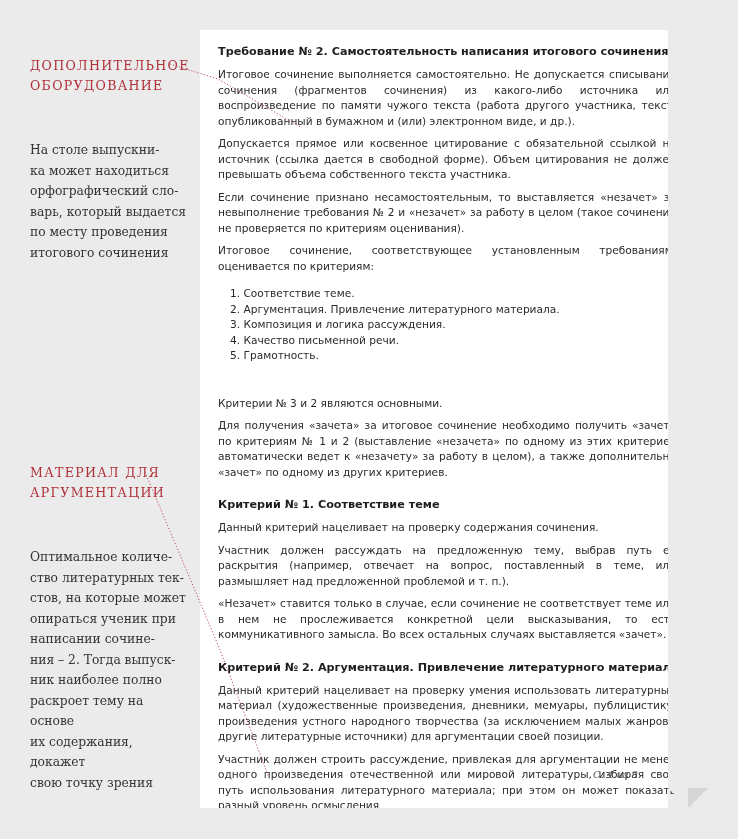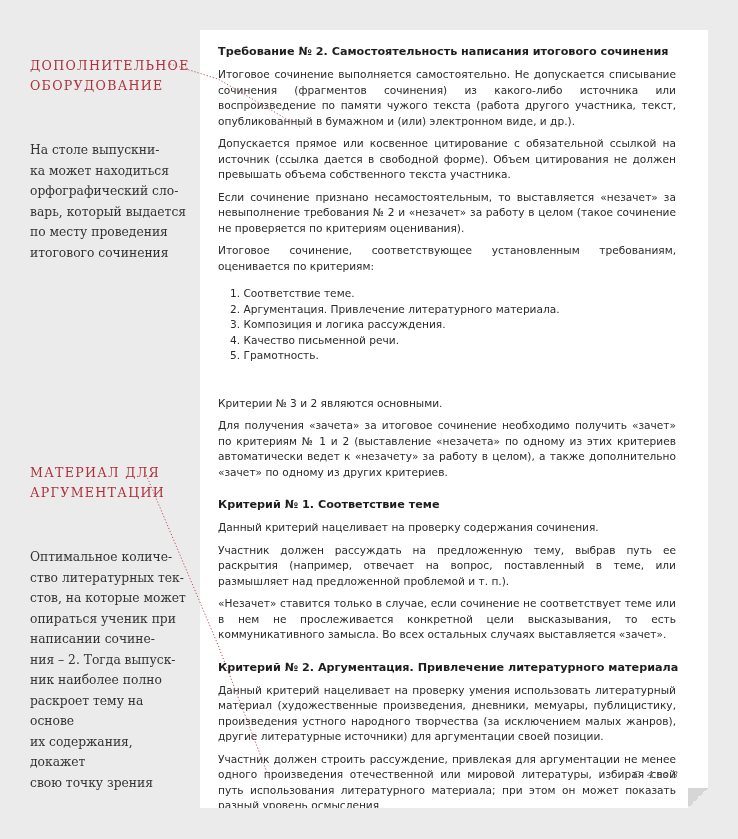--- a/index.html
+++ b/index.html
@@ -31,21 +31,21 @@
       white-space: pre-line;
       color: #333;
       margin-top: 44px;
     }
     #note1 { top: 56px; }
     #note2 { top: 463px; }
 
     .page {
       position: absolute;
       left: 200px; top: 30px;
-      width: 508px; height: 778px;
+      width: 468px; height: 778px;
       background: #ffffff;
       clip-path: polygon(0 0, 100% 0, 100% 758px, 488px 100%, 0 100%);
     }
     .fold {
       position: absolute;
       left: 688px; top: 788px;
       width: 20px; height: 20px;
       background: linear-gradient(to bottom right, #d6d6d6 50%, transparent 50%);
     }
     .content {

